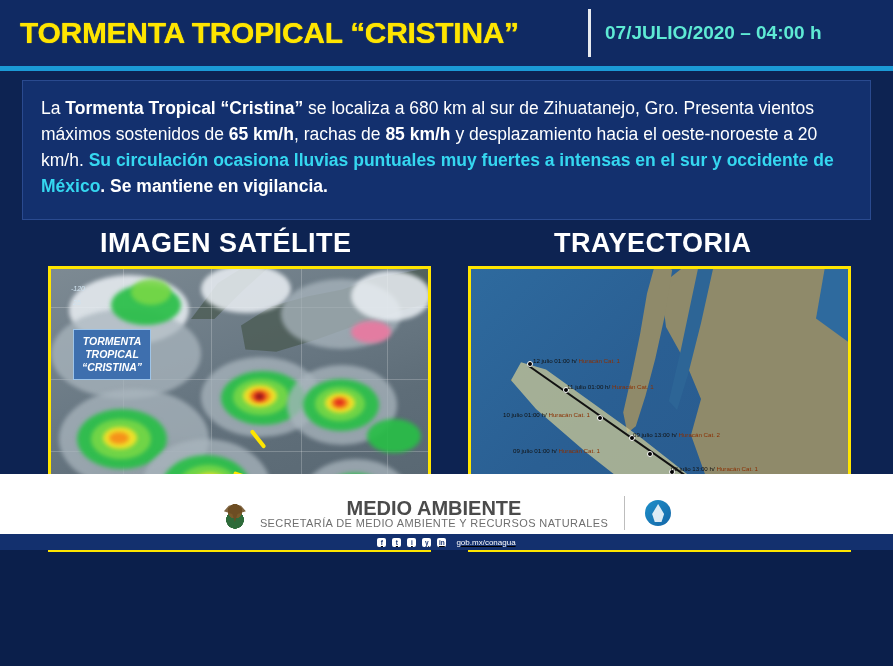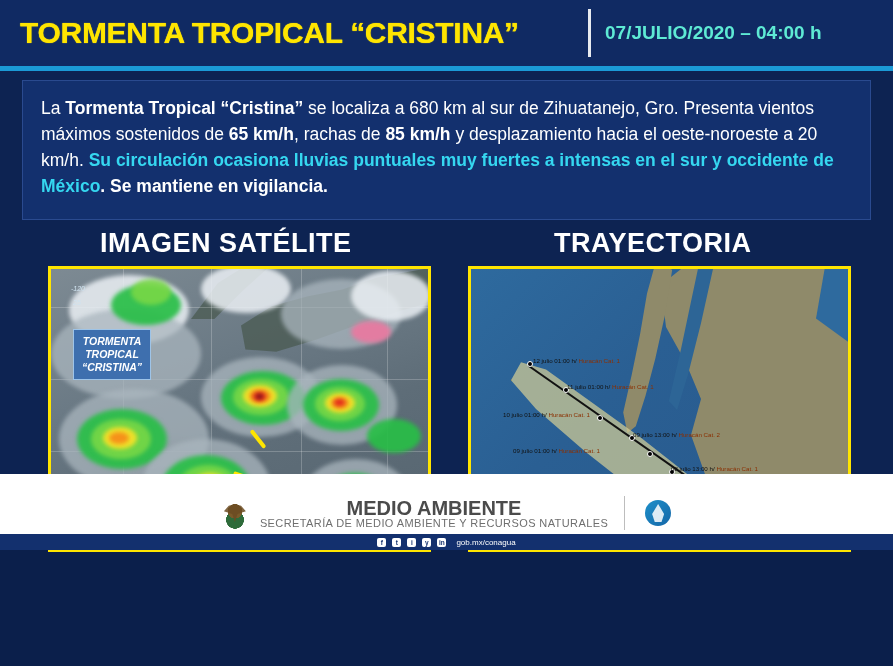--- a/index.html
+++ b/index.html
@@ -233,21 +233,21 @@
   }
   .conagua-text-main {
     color: #1566a6; font-size: 20px; font-weight: bold; line-height: 20px;
   }
   .conagua-text-sub {
     color: #5b7a92; font-size: 6.8px; letter-spacing: .3px; line-height: 10px;
   }
   .footer-bar {
     position: absolute; left: 0; bottom: 0; width: 893px; height: 16px;
     background: #13306e;
-    display: flex; align-items: center; justify-content: center; gap: 6px;
+    display: flex; align-items: center; justify-content: center; gap: 6px; text-decoration: underline;
   }
   .social-icon {
     width: 9px; height: 9px; border-radius: 2px;
     background: #ffffff; color: #13306e;
     font-size: 6.5px; line-height: 9px; text-align: center; font-weight: bold;
   }
   .footer-url { color: #ffffff; font-size: 8px; margin-left: 4px; }
 </style>
 </head>
 <body>

